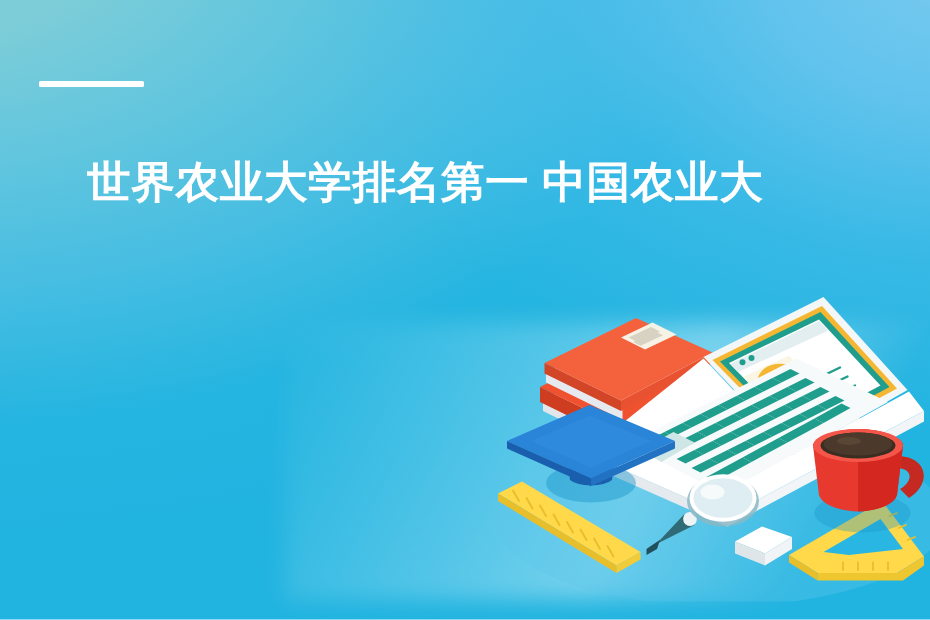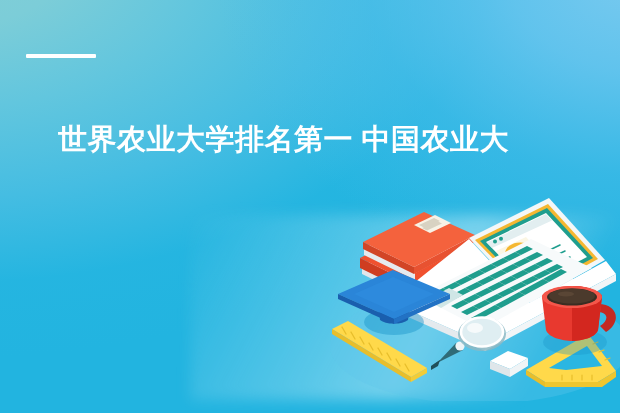--- a/index.html
+++ b/index.html
@@ -61,21 +61,21 @@
     width: 70px;
     height: 4px;
     background: #ffffff;
     border-radius: 1px;
   }
 
   
   .headline {
     position: absolute;
     left: 58px;
-    top: 118px;
+    top: 101px;
     width: 560px;
     height: 46px;
     color: #ffffff;
     font-size: 29px;
     font-weight: bold;
     line-height: 42px;
     letter-spacing: 0.5px;
     white-space: nowrap;
     overflow: hidden;
   }

